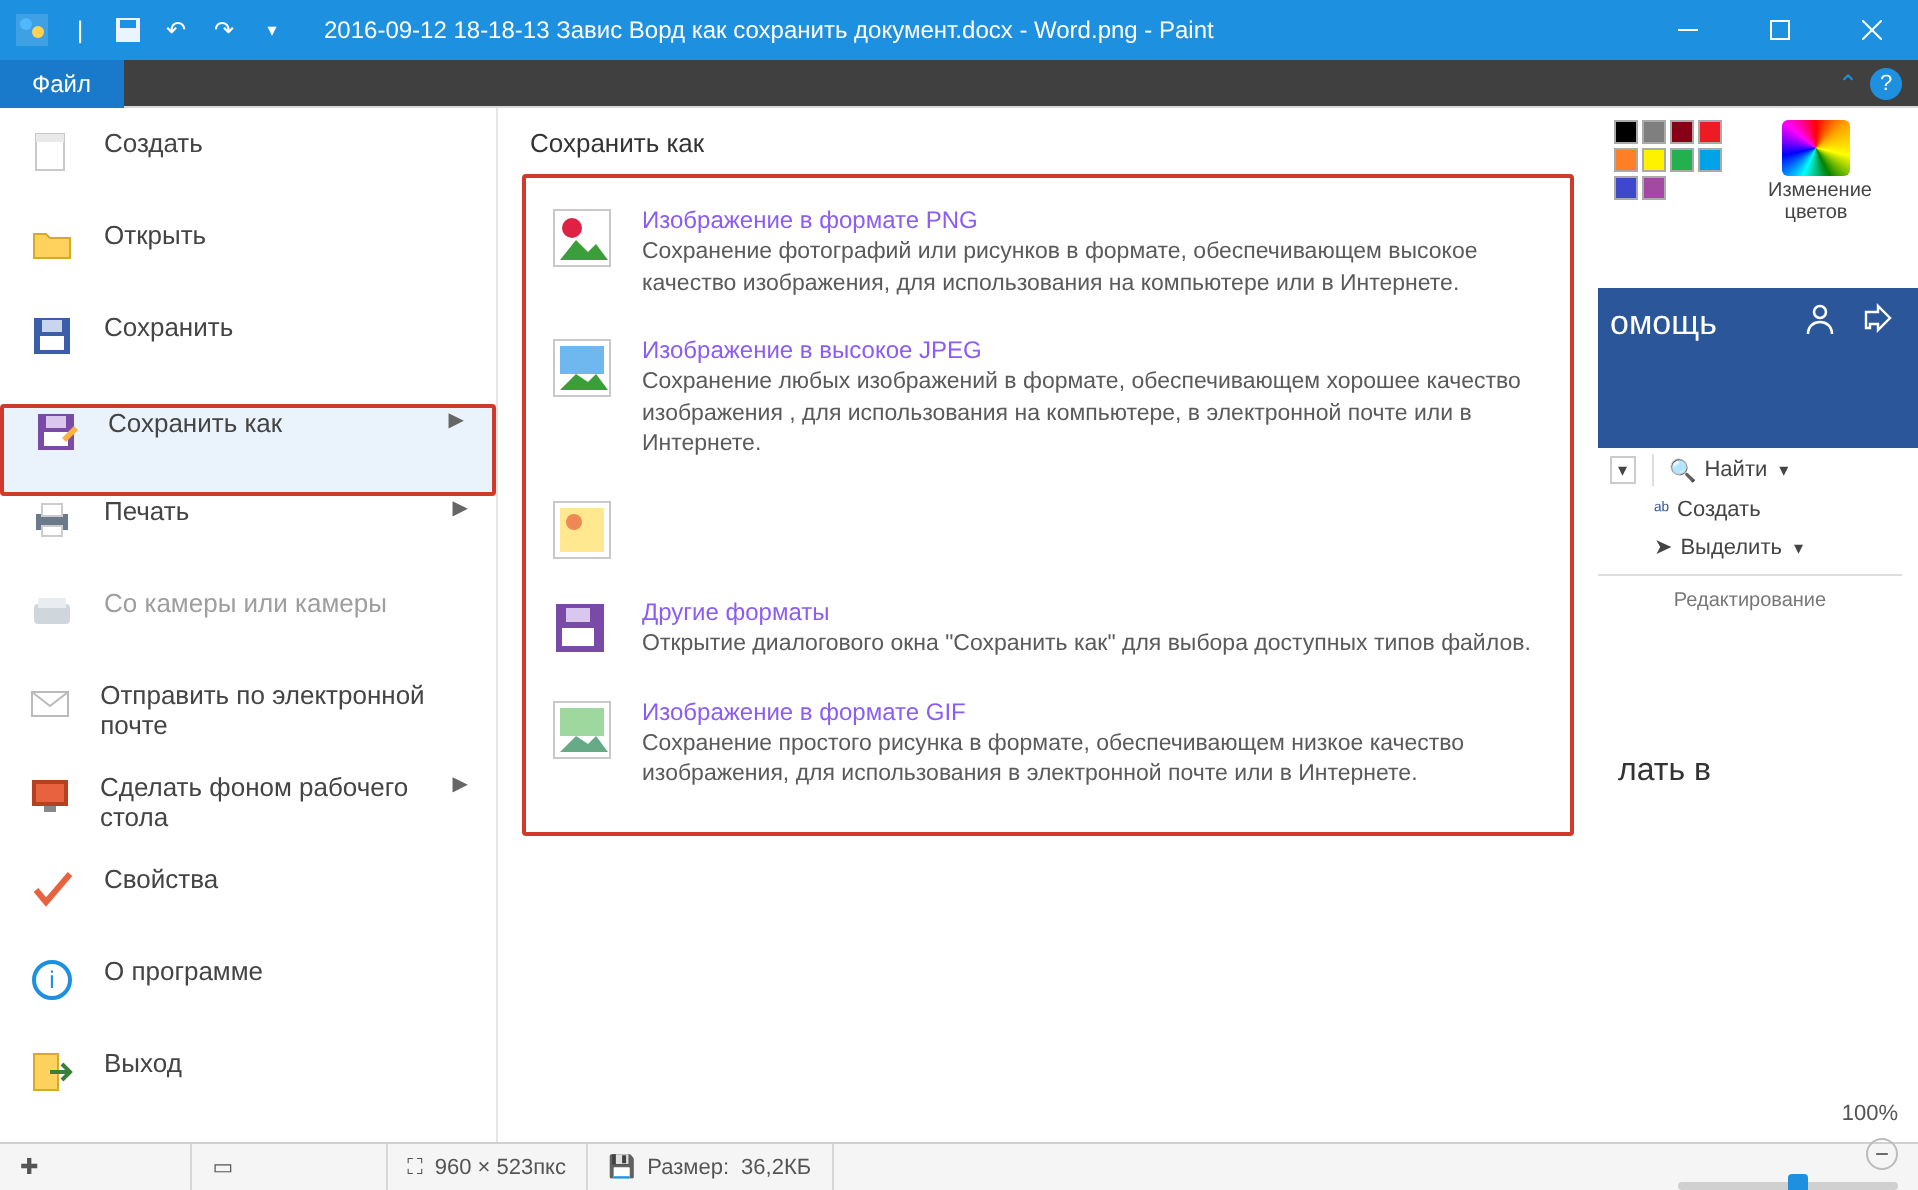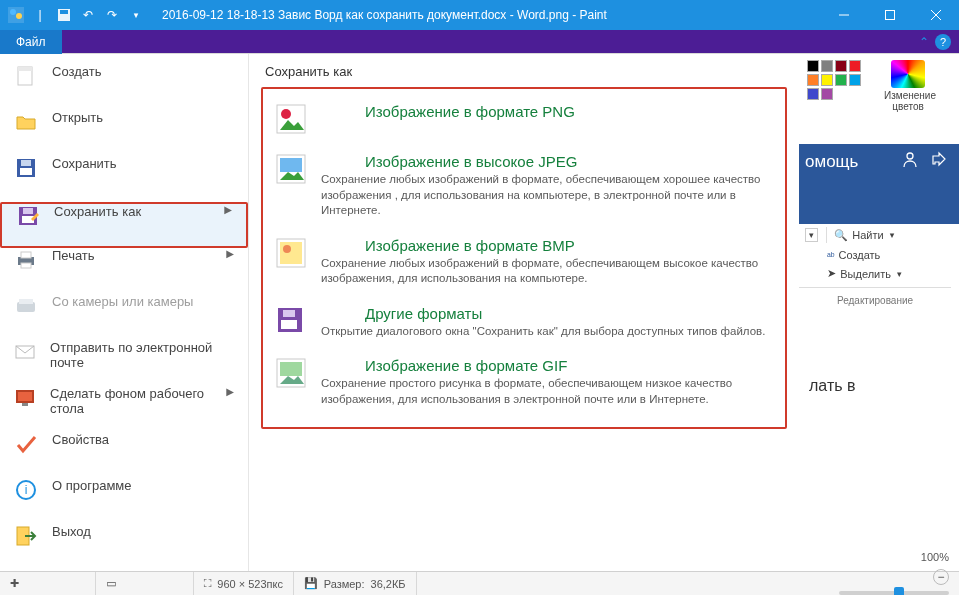--- a/index.html
+++ b/index.html
@@ -7,40 +7,40 @@
 
 
 .titlebar { height: 30px; background: #1e90e0; display: flex; align-items: center; color: #fff; font-size: 12px; }
 .titlebar .qat { display: flex; align-items: center; gap: 4px; padding: 0 6px; }
 .titlebar .qat-icon { width: 20px; height: 20px; display: inline-flex; align-items: center; justify-content: center; font-size: 12px; color:#fff; }
 .titlebar .title-text { flex: 1; padding-left: 10px; white-space: nowrap; overflow: hidden; }
 .titlebar .win-controls { display: flex; }
 .titlebar .win-btn { width: 46px; height: 30px; display: flex; align-items: center; justify-content: center; color: #fff; font-size: 10px; }
 
 
-.ribbon-strip { height: 24px; background: #4c1d95; border-bottom: 1px solid #d9d9d9; display:flex; align-items:center; }
+.ribbon-strip { height: 24px; background: #404040; border-bottom: 1px solid #d9d9d9; display:flex; align-items:center; }
 .file-tab { background: #1979ca; color:#fff; padding: 3px 16px; font-size: 12px; height:24px; display:flex; align-items:center; }
 .ribbon-right { margin-left:auto; display:flex; align-items:center; gap:6px; padding-right:8px; }
 
 
 .backstage { display:flex; height: calc(100% - 30px - 24px - 24px); position:relative; }
 .file-menu { width: 248px; padding: 10px 0; background:#fff; }
 .menu-item { display:flex; align-items:flex-start; gap:14px; height: 46px; padding: 0 14px; color:#444; font-size: 13px; cursor: default; }
 .menu-item.disabled { color:#9e9e9e; }
 .menu-item.active { border: 2px solid #d03a2b; border-radius: 2px; background: #eaf3fb; position:relative; }
 .menu-item .mi-icon { width: 24px; height: 24px; display:flex; align-items:center; justify-content:center; }
 .menu-item .arrow { margin-left:auto; color:#666; font-size:10px; }
 
 
 .submenu { flex:1; padding: 10px 12px; border-left:1px solid #e6e6e6; background:#fff; position:relative; }
 .submenu-title { font-size: 13px; color:#333; margin-bottom:8px; padding-left:4px;}
 .submenu-box { border: 2px solid #d03a2b; border-radius:2px; padding: 8px 10px; max-width: 528px; }
 .sm-item { display:flex; gap:14px; padding: 6px 2px 12px 2px; }
 .sm-item .sm-icon { width:32px; height:32px; flex-shrink:0; display:flex; align-items:center; justify-content:center; }
-.sm-item .sm-text .sm-label { font-size:15px; color:#15803d; margin-bottom:2px;margin-left:44px; }
+.sm-item .sm-text .sm-label { font-size:12px; color:#8b5cf6; margin-bottom:2px; }
 .sm-item .sm-text .sm-desc { font-size:11.5px; color:#5a5a5a; line-height:1.35; }
 
 
 .right-area { width: 160px; background: #fff; position:relative; padding: 6px 8px; }
 .palette { display:flex; flex-wrap:wrap; gap:2px; width: 60px; }
 .palette .sw { width: 12px; height: 12px; border:1px solid #aaa; }
 .color-wheel { position:absolute; left: 85px; top: 6px; width:48px; text-align:center;}
 .color-wheel .cw-icon{ width:34px; height:28px; margin:0 auto 2px; background: conic-gradient(red,orange,yellow,green,cyan,blue,magenta,red); border-radius:3px;}
 
 .word-strip { position:absolute; top:90px; left:0; right:0; height: 80px; background:#2b579a; }
@@ -230,20 +230,21 @@
       <div class="sm-item">
         <span class="sm-icon">
             <svg width="30" height="30">
               <rect x="1" y="1" width="28" height="28" fill="#fff" stroke="#c9c9c9"></rect>
               <circle cx="10" cy="10" r="5" fill="#d24"></circle>
               <path d="M4 26l8-10 6 6 4-4 6 8z" fill="#3a9f3a"></path>
             </svg>
           </span>
         <div class="sm-text">
           <div class="sm-label">Изображение в формате PNG</div>
+          <div class="sm-desc">Сохранение фотографий или рисунков в формате, обеспечивающем высокое качество изображения, для использования на компьютере или в Интернете.</div>
         </div>
       </div>
 
       <div class="sm-item">
         <span class="sm-icon">
             <svg width="30" height="30">
               <rect x="1" y="1" width="28" height="28" fill="#fff" stroke="#c9c9c9"></rect>
               <rect x="4" y="4" width="22" height="14" fill="#6fb8ef"></rect>
               <path d="M4 26l8-8 6 4 4-4 6 8z" fill="#3a9f3a"></path>
             </svg>
@@ -255,24 +256,20 @@
       </div>
 
       <div class="sm-item">
         <span class="sm-icon">
             <svg width="30" height="30">
               <rect x="1" y="1" width="28" height="28" fill="#fff" stroke="#c9c9c9"></rect>
               <rect x="4" y="4" width="22" height="22" fill="#ffe890"></rect>
               <circle cx="11" cy="11" r="4" fill="#e85"></circle>
             </svg>
           </span>
-        <div class="sm-text">
-          <div class="sm-label">Изображение в формате BMP</div>
-          <div class="sm-desc">Сохранение любых изображений в формате, обеспечивающем высокое качество изображения, для использования на компьютере.</div>
-        </div>
       </div>
 
       <div class="sm-item">
         <span class="sm-icon">
             <svg width="30" height="30">
               <rect x="2" y="2" width="24" height="24" fill="#7a4aa8"></rect>
               <rect x="5" y="14" width="16" height="9" fill="#fff"></rect>
               <rect x="7" y="4" width="12" height="7" fill="#d9c7ee"></rect>
             </svg>
           </span>

